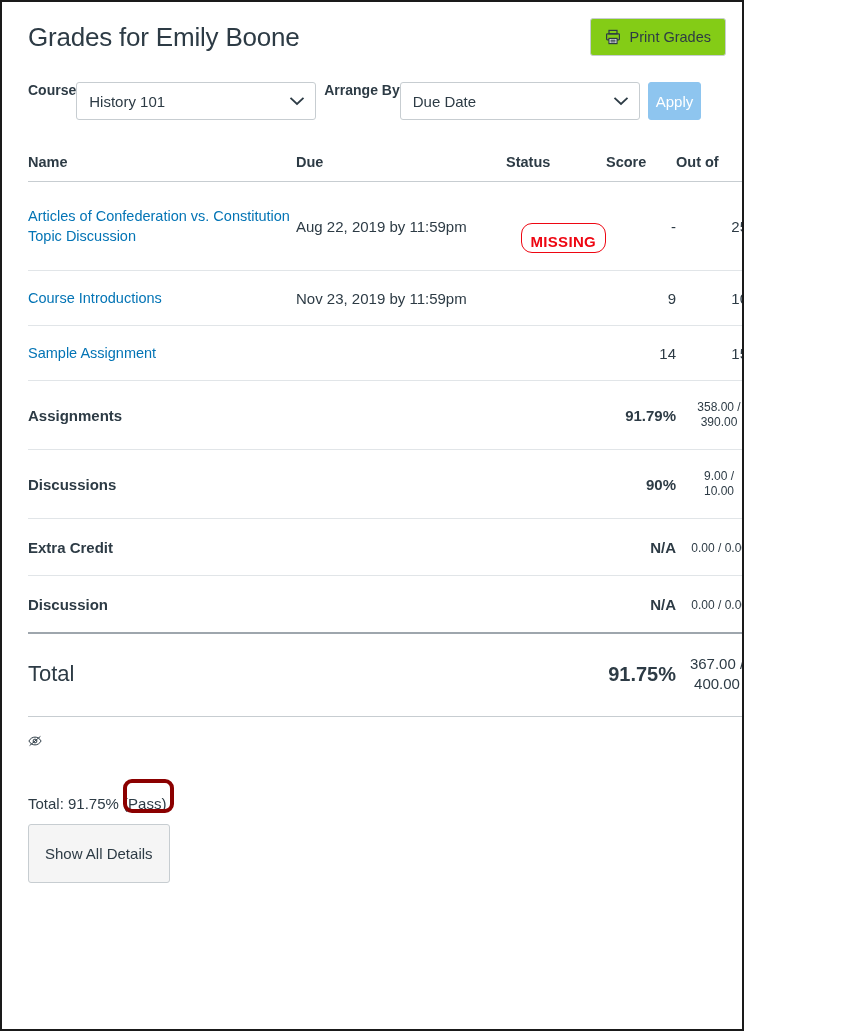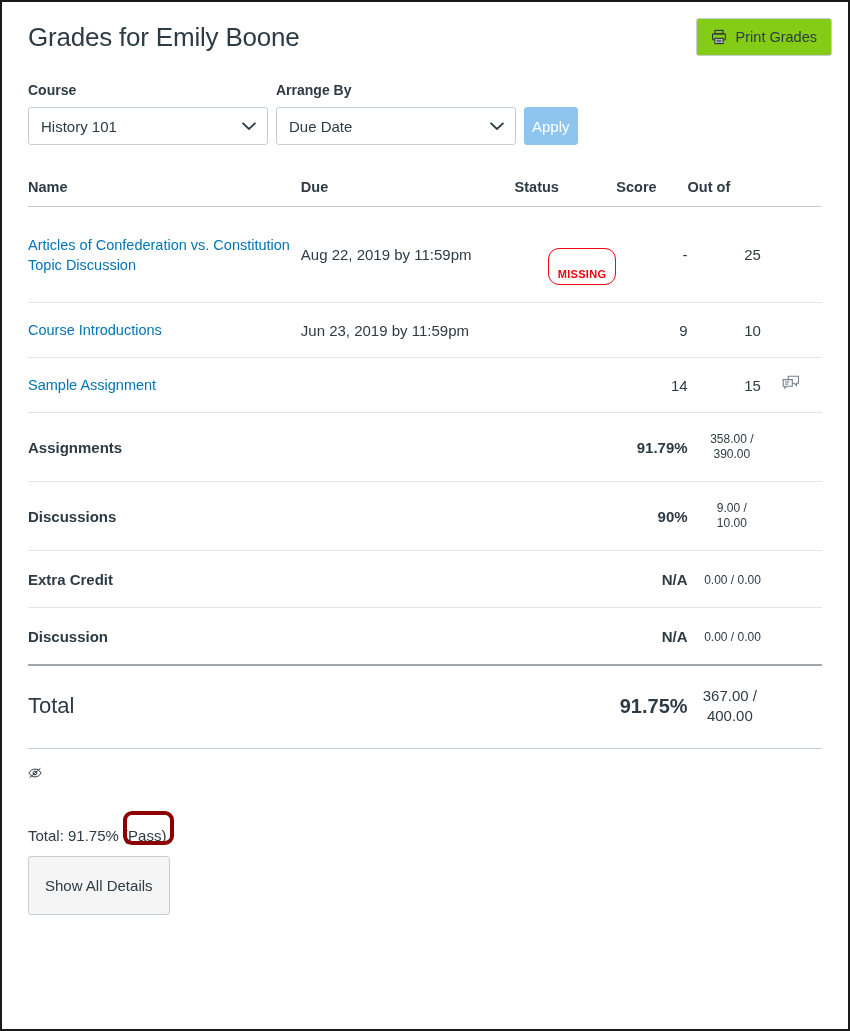--- a/index.html
+++ b/index.html
@@ -6,21 +6,21 @@
 
   html, body {
     width: 850px;
     height: 1031px;
     background: #ffffff;
     font-family: "Liberation Sans", sans-serif;
   }
 
   .page {
     position: relative;
-    width: 850px;
+    width: 744px;
     height: 1031px;
     background: #ffffff;
     border: 2px solid #1a1a1a;
     overflow: hidden;
   }
 
   
   .header {
     position: relative;
     padding: 18px 26px 0 26px;
@@ -51,21 +51,21 @@
   }
   .print-btn svg { display: block; }
 
   
   .filters {
     display: flex;
     align-items: flex-end;
     gap: 8px;
     padding: 14px 26px 0 26px;
   }
-  .field { display: flex; flex-direction: column; }
+  .field { display: flex; flex-direction: row; }
   .field-label {
     font-size: 14px;
     font-weight: bold;
     color: #2D3B45;
     margin-bottom: 8px;
     line-height: 17px;
   }
   .select-wrap {
     position: relative;
     display: inline-block;
@@ -140,25 +140,25 @@
   .assn-link {
     color: #0374B5;
     text-decoration: none;
     font-size: 14.5px;
     line-height: 20px;
     cursor: pointer;
   }
 
   .pill {
     display: inline-block;
-    padding: 18px 9px 3px 9px;
+    padding: 11px 9px 3px 9px;
     border: 1px solid #EE0612;
     border-radius: 11px;
     color: #EE0612;
-    font-size: 11px;
+    font-size: 15px;
     font-weight: bold;
     letter-spacing: 0.3px;
     line-height: 14px;
     white-space: nowrap;
     margin-top: 24px;
   }
 
   
   tr.group td { padding: 19px 0; }
   .group-name {
@@ -314,21 +314,21 @@
           </td>
           <td class="c-score">-</td>
           <td class="c-out">25</td>
           <td class="c-icon"></td>
         </tr>
 
         <tr>
           <td class="c-name">
             <a class="assn-link">Course Introductions</a>
           </td>
-          <td class="c-due">Jun 23, 2019 by 11:59pm</td>
+          <td class="c-due">Nov 23, 2019 by 11:59pm</td>
           <td class="c-status"></td>
           <td class="c-score">9</td>
           <td class="c-out">10</td>
           <td class="c-icon"></td>
         </tr>
 
         <tr>
           <td class="c-name">
             <a class="assn-link">Sample Assignment</a>
           </td>

